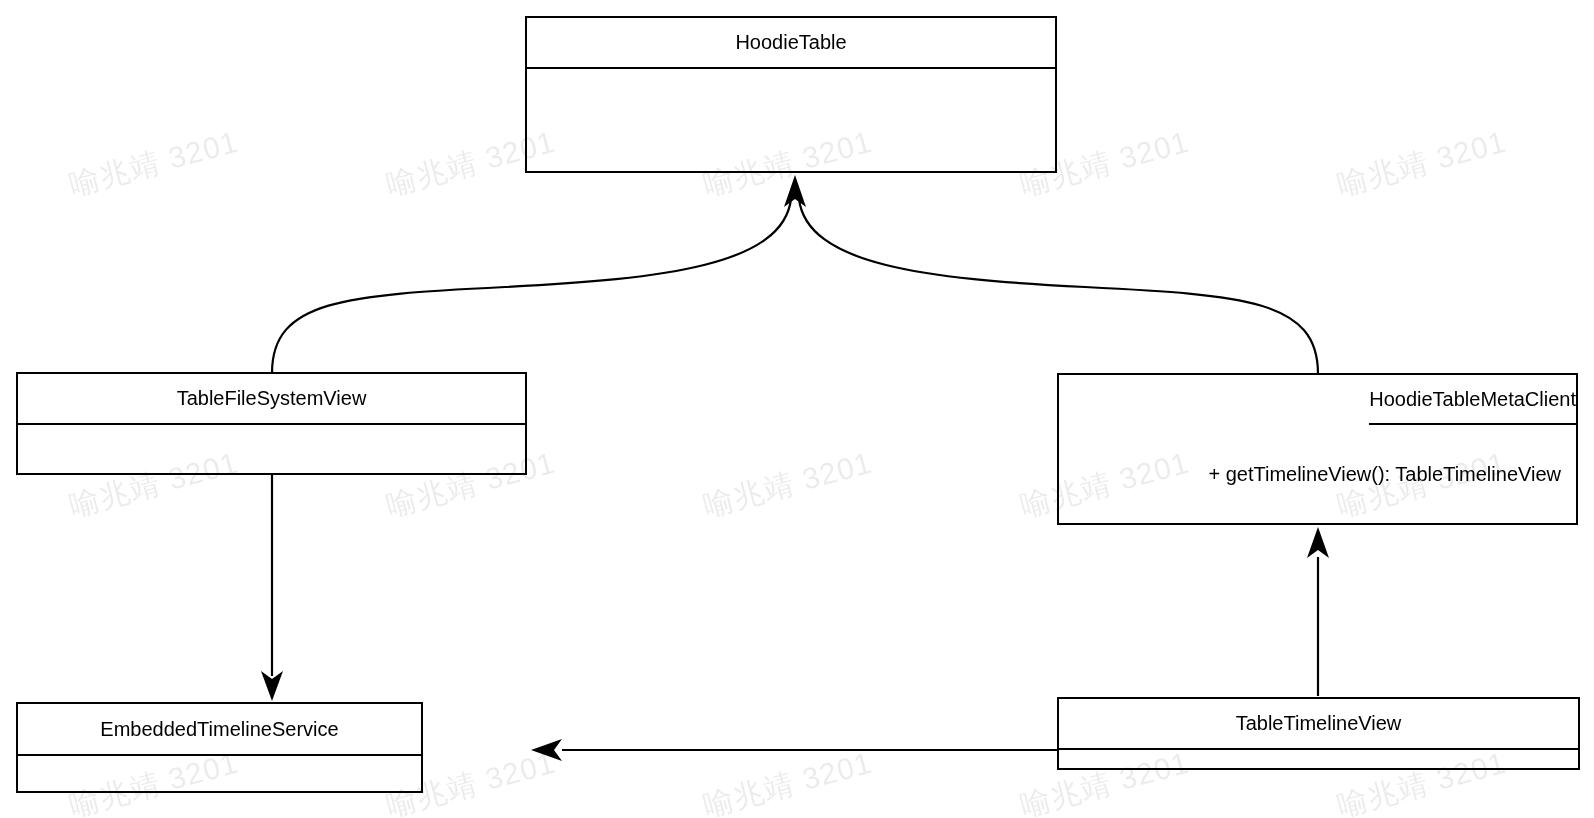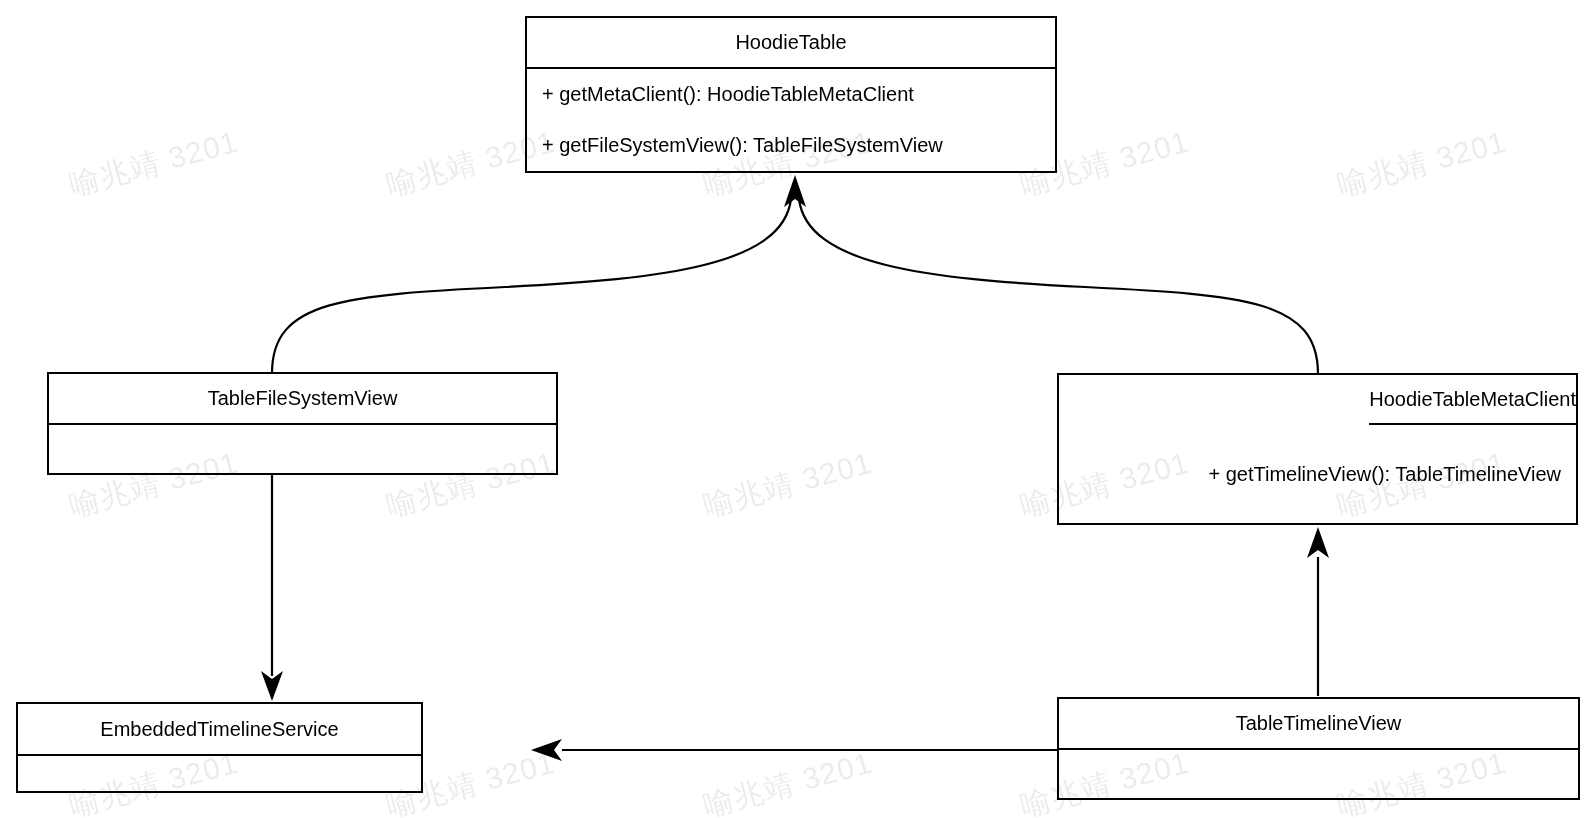--- a/index.html
+++ b/index.html
@@ -79,44 +79,40 @@
     <g fill="#000000" stroke="none">
       <polygon points="795,175 784,207 795,199 806,207"></polygon>
       <polygon points="272,701 261,671 272,679 283,671"></polygon>
       <polygon points="1318,527 1307,558 1318,550 1329,558"></polygon>
       <polygon points="531,750 562,739 554,750 562,761"></polygon>
     </g>
   </svg>
 
   <div class="uml-class" style="left:525px; top:16px; width:532px; height:157px;">
     <div class="uml-title" style="height:51px;">HoodieTable</div>
-    <div class="uml-body">
-      <div class="uml-method">+ getMetaClient(): HoodieTableMetaClient</div>
-      <div class="uml-method">+ getFileSystemView(): TableFileSystemView</div>
-    </div>
   </div>
 
-  <div class="uml-class" style="left:16px; top:372px; width:511px; height:103px;margin-left:31px;">
+  <div class="uml-class" style="left:16px; top:372px; width:511px; height:103px;">
     <div class="uml-title" style="height:51px;">TableFileSystemView</div>
     <div class="uml-body"></div>
   </div>
 
   <div class="uml-class" style="left:1057px; top:373px; width:521px; height:152px;align-items:flex-end;">
     <div class="uml-title" style="height:50px;">HoodieTableMetaClient</div>
     <div class="uml-body">
       <div class="uml-method">+ getTimelineView(): TableTimelineView</div>
     </div>
   </div>
 
   <div class="uml-class" style="left:16px; top:702px; width:407px; height:91px;">
     <div class="uml-title" style="height:52px;">EmbeddedTimelineService</div>
     <div class="uml-body"></div>
   </div>
 
-  <div class="uml-class" style="left:1057px; top:697px; width:523px; height:103px;">
+  <div class="uml-class" style="left:1057px; top:697px; width:523px; height:73px;">
     <div class="uml-title" style="height:51px;">TableTimelineView</div>
     <div class="uml-body"></div>
   </div>
 
   <div class="watermark-layer">
       <span class="wm" style="left: 154px; top: 164px;">喻兆靖 3201</span>
       <span class="wm" style="left: 471px; top: 164px;">喻兆靖 3201</span>
       <span class="wm" style="left: 788px; top: 164px;">喻兆靖 3201</span>
       <span class="wm" style="left: 1105px; top: 164px;">喻兆靖 3201</span>
       <span class="wm" style="left: 1422px; top: 164px;">喻兆靖 3201</span>

